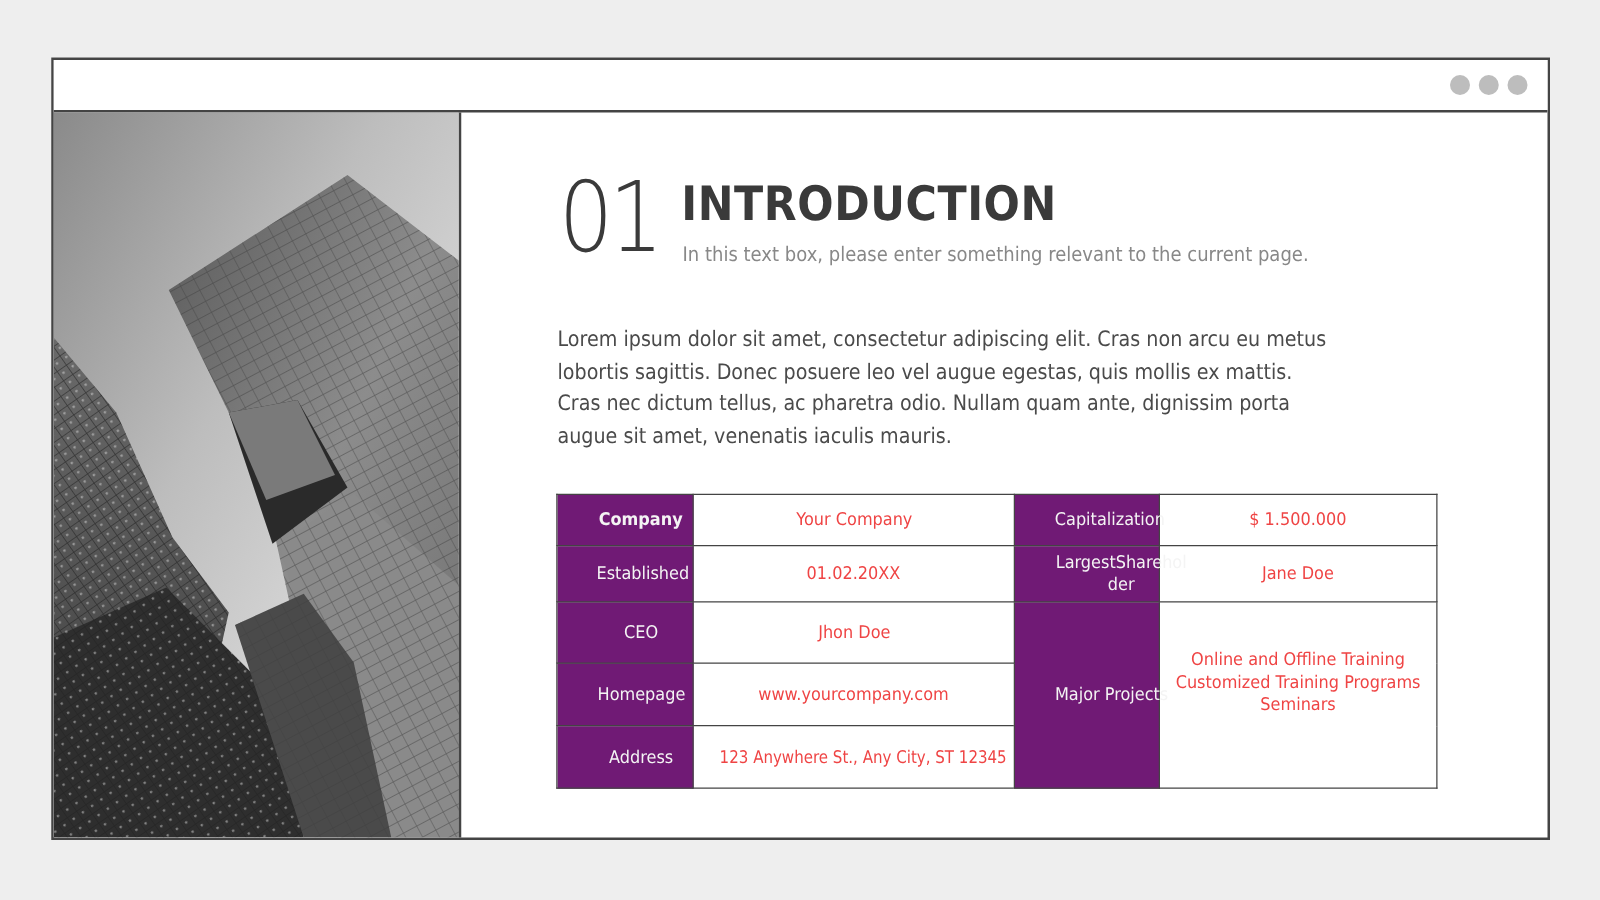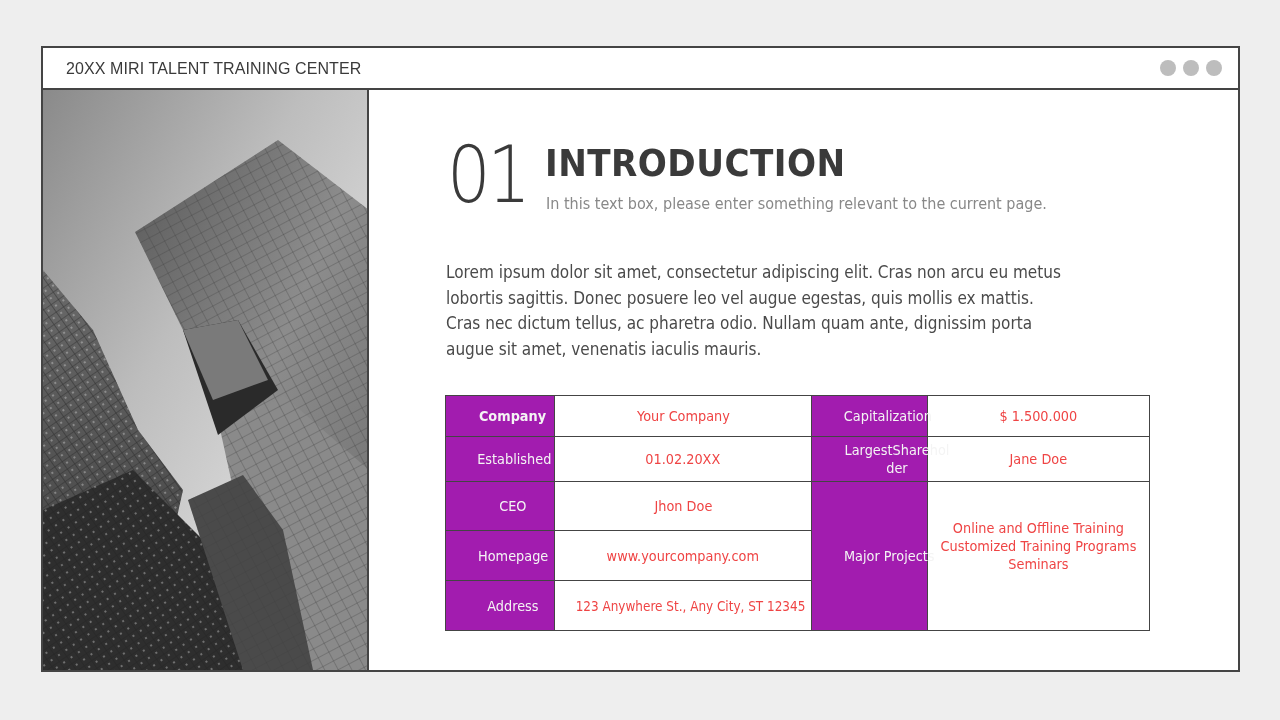--- a/index.html
+++ b/index.html
@@ -108,21 +108,21 @@
       table-layout: fixed;
     }
     table.info td {
       border: 1.5px solid #444;
       text-align: center;
       vertical-align: middle;
       padding: 0 2px;
       line-height: 18px;
     }
     table.info td.k {
-      background: #a21caf;
+      background: #701a75;
       color: #f4f4f4;
       padding-left: 28px;
     }
     table.info td.v {
       background: #fff;
       color: #ef4444;
     }
     table.info td.k.bold { font-weight: bold; }
     .cell-inner {
       display: inline-block;
@@ -130,21 +130,20 @@
       white-space: nowrap;
     }
     .multi span { display: block; white-space: nowrap; }
   </style>
 </head>
 <body>
 
 <div class="frame">
 
   <div class="header">
-    <div class="header-title">20XX MIRI TALENT TRAINING CENTER</div>
     <div class="dots">
       <div class="dot"></div>
       <div class="dot"></div>
       <div class="dot"></div>
     </div>
   </div>
 
   <div class="photo">
     <svg width="326" height="580" viewBox="0 0 326 580" xmlns="http://www.w3.org/2000/svg">
       <defs>

